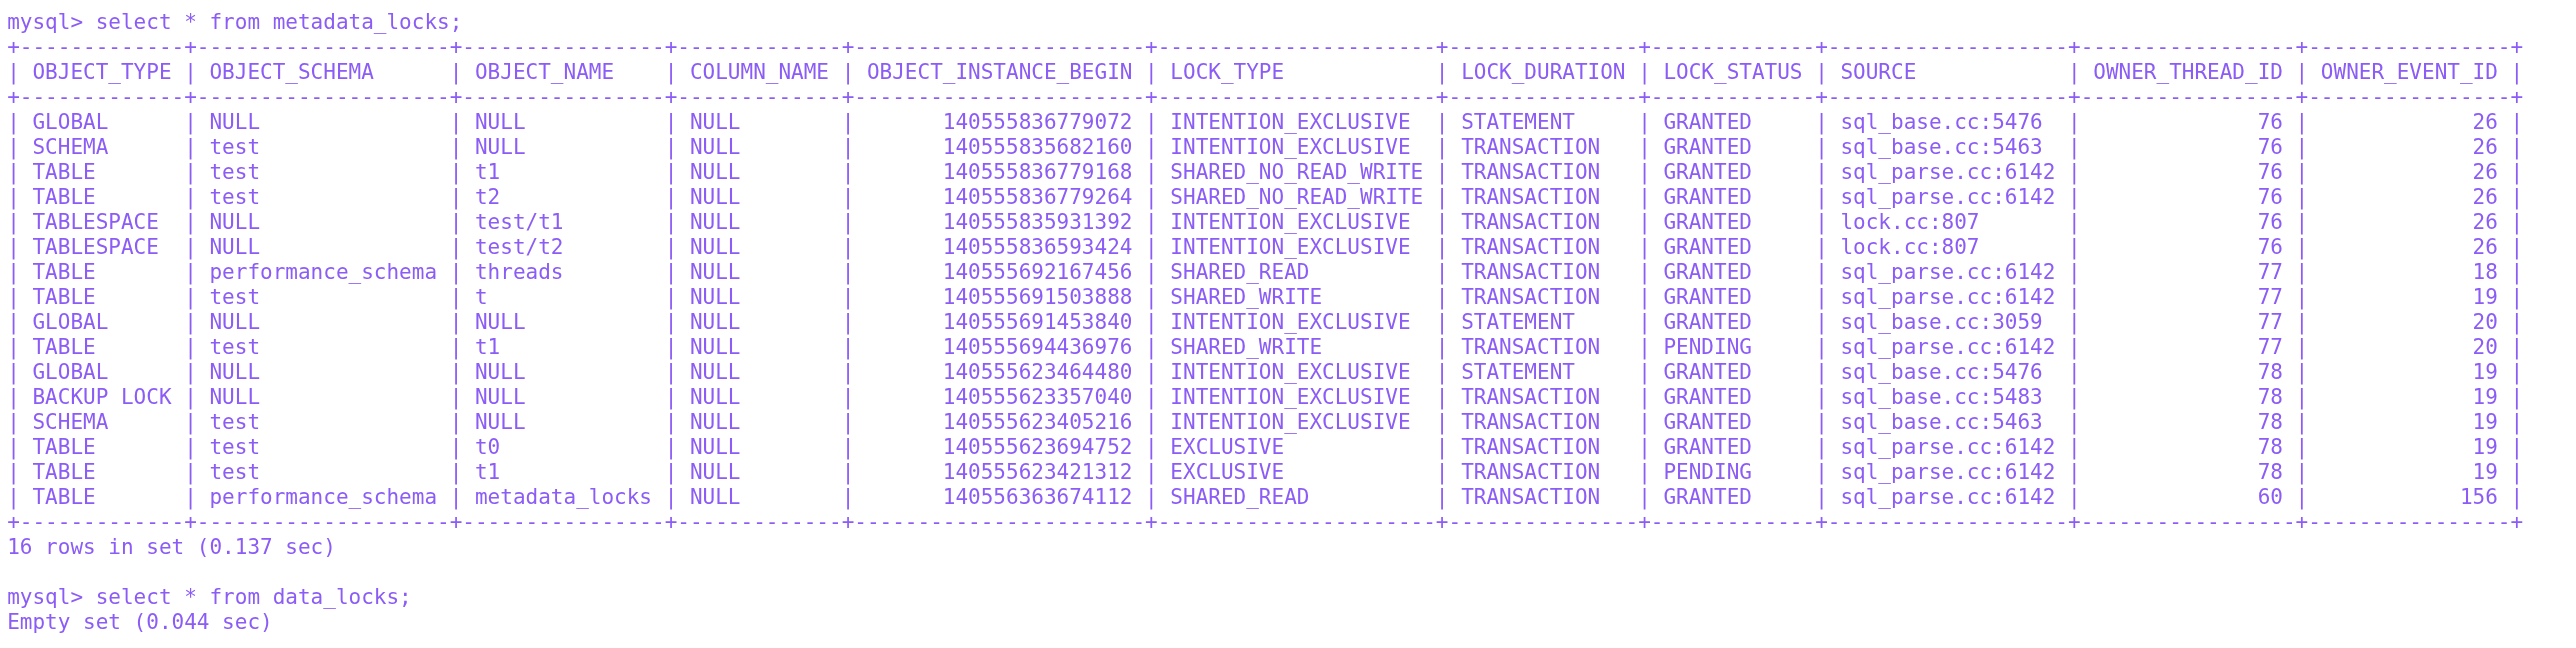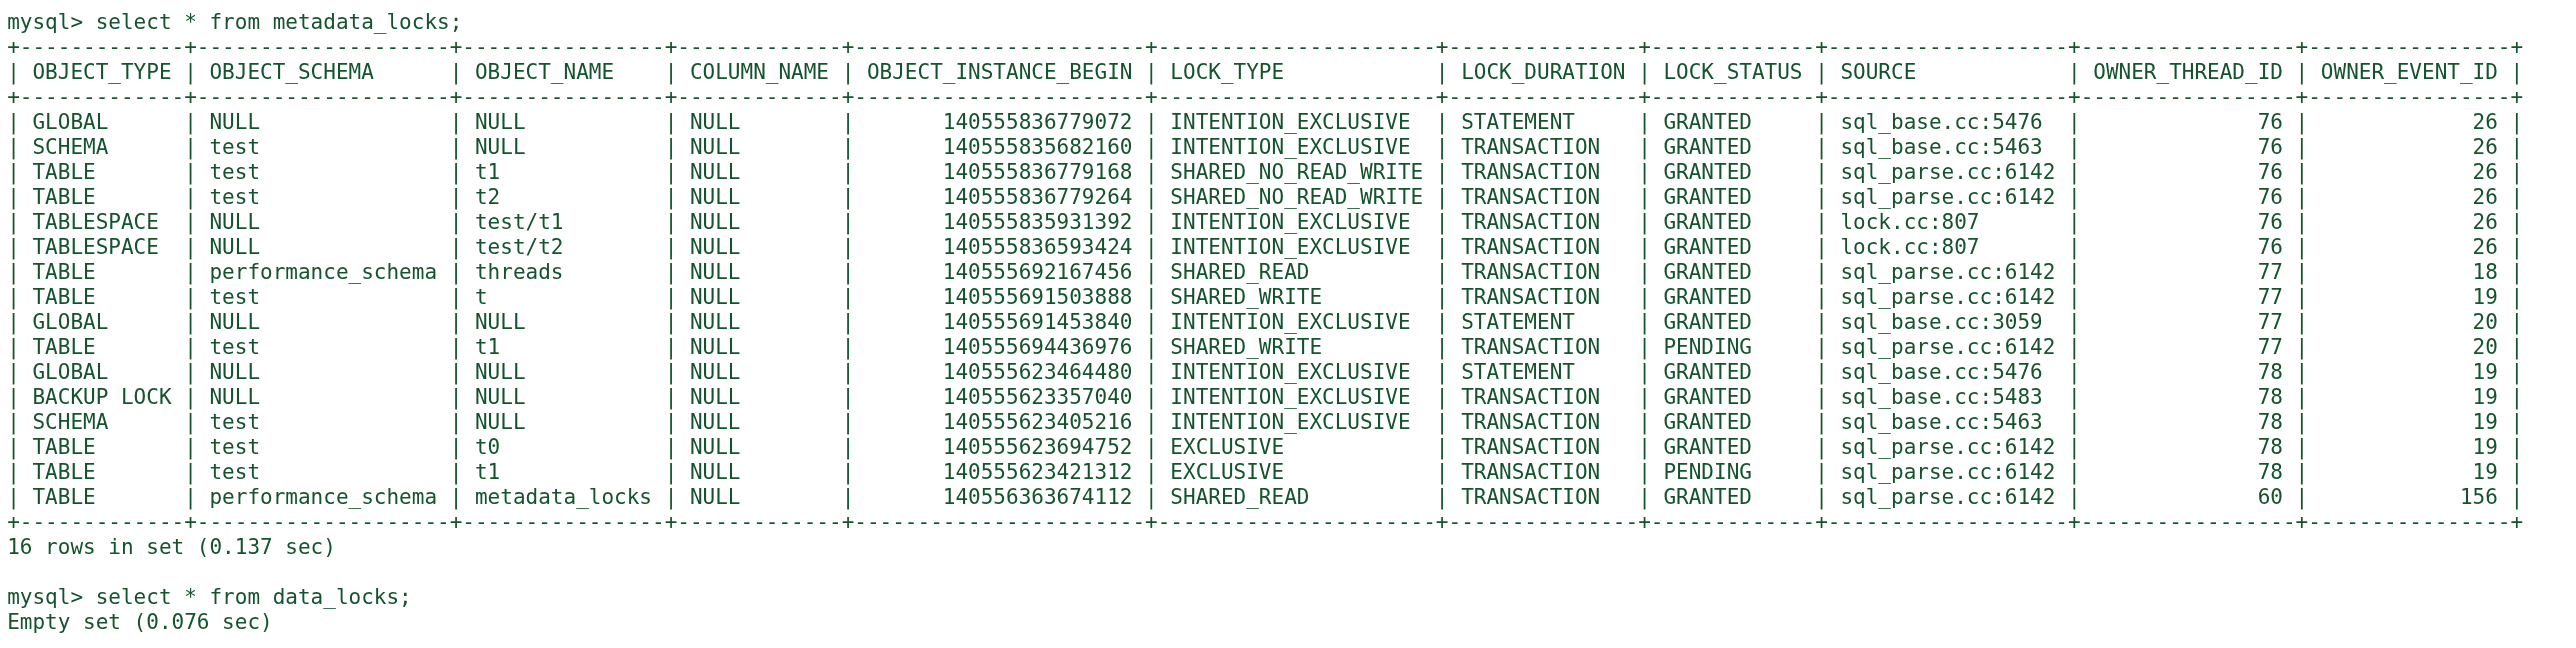--- a/index.html
+++ b/index.html
@@ -13,21 +13,21 @@
     overflow: hidden;
     background: #ffffff;
     position: relative;
   }
   pre.terminal {
     margin: 0;
     padding: 10px 0 0 7.2px;
     font-family: "DejaVu Sans Mono", "Liberation Mono", monospace;
     font-size: 21px;
     line-height: 25px;
-    color: #14532d;
+    color: #8b5cf6;
     white-space: pre;
   }
 </style>
 </head>
 <body>
 
 <div class="screen">
 <pre class="terminal"><span>mysql&gt; select * from metadata_locks;</span>
 <span id="ascii-table">+-------------+--------------------+----------------+-------------+-----------------------+----------------------+---------------+-------------+-------------------+-----------------+----------------+
 | OBJECT_TYPE | OBJECT_SCHEMA      | OBJECT_NAME    | COLUMN_NAME | OBJECT_INSTANCE_BEGIN | LOCK_TYPE            | LOCK_DURATION | LOCK_STATUS | SOURCE            | OWNER_THREAD_ID | OWNER_EVENT_ID |
@@ -45,15 +45,15 @@
 | GLOBAL      | NULL               | NULL           | NULL        |       140555623464480 | INTENTION_EXCLUSIVE  | STATEMENT     | GRANTED     | sql_base.cc:5476  |              78 |             19 |
 | BACKUP LOCK | NULL               | NULL           | NULL        |       140555623357040 | INTENTION_EXCLUSIVE  | TRANSACTION   | GRANTED     | sql_base.cc:5483  |              78 |             19 |
 | SCHEMA      | test               | NULL           | NULL        |       140555623405216 | INTENTION_EXCLUSIVE  | TRANSACTION   | GRANTED     | sql_base.cc:5463  |              78 |             19 |
 | TABLE       | test               | t0             | NULL        |       140555623694752 | EXCLUSIVE            | TRANSACTION   | GRANTED     | sql_parse.cc:6142 |              78 |             19 |
 | TABLE       | test               | t1             | NULL        |       140555623421312 | EXCLUSIVE            | TRANSACTION   | PENDING     | sql_parse.cc:6142 |              78 |             19 |
 | TABLE       | performance_schema | metadata_locks | NULL        |       140556363674112 | SHARED_READ          | TRANSACTION   | GRANTED     | sql_parse.cc:6142 |              60 |            156 |
 +-------------+--------------------+----------------+-------------+-----------------------+----------------------+---------------+-------------+-------------------+-----------------+----------------+
 </span><span>16 rows in set (0.137 sec)</span>
 
 <span>mysql&gt; select * from data_locks;</span>
-<span>Empty set (0.076 sec)</span></pre>
+<span>Empty set (0.044 sec)</span></pre>
 </div>
 
 
 </body></html>

